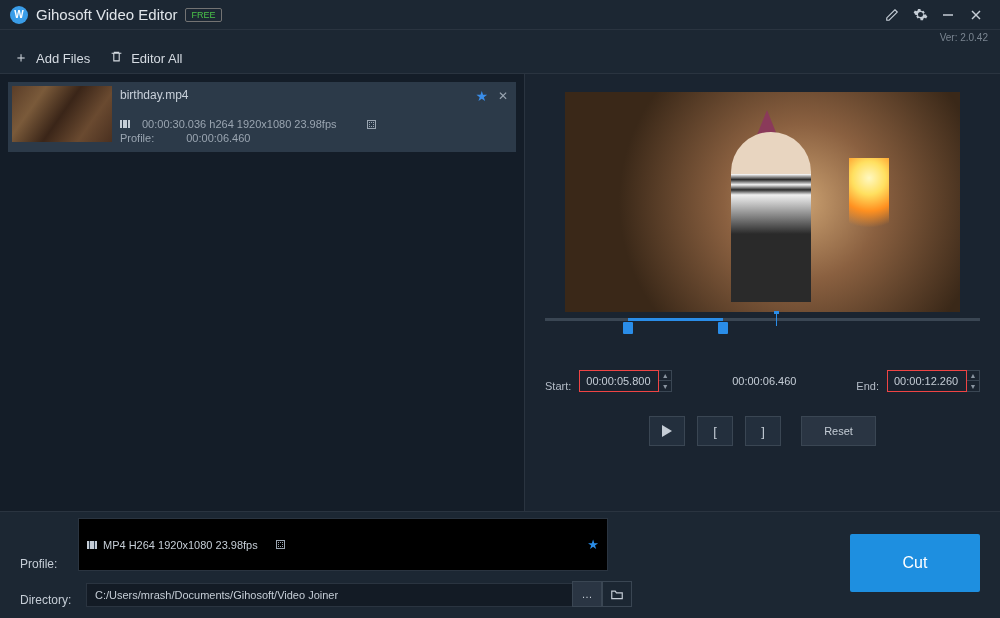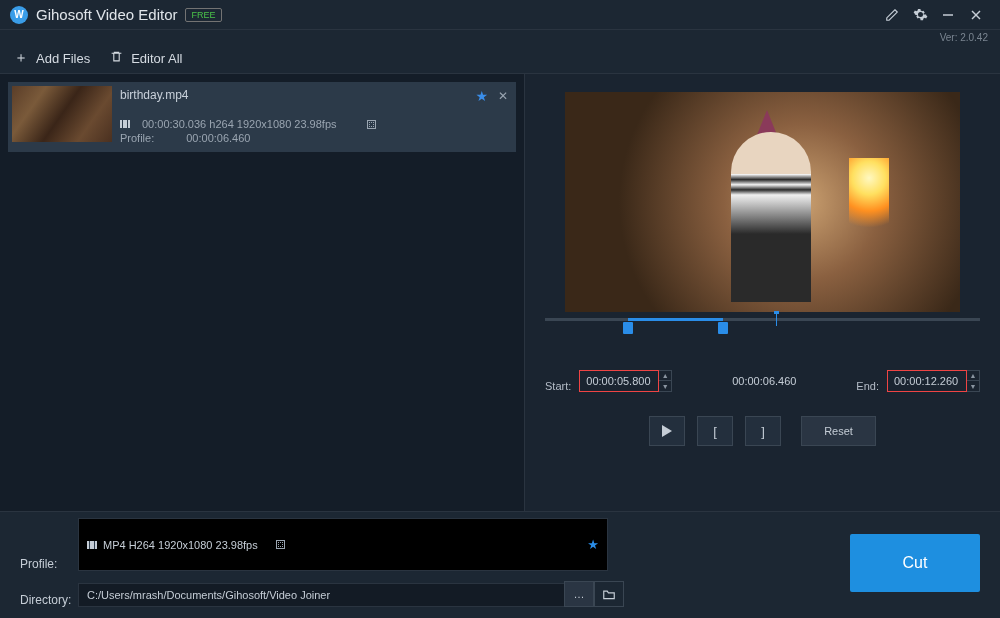--- a/index.html
+++ b/index.html
@@ -61,21 +61,21 @@
 .ctrl-row { display: flex; gap: 12px; margin-top: 24px; justify-content: center; align-items:center; }
 .ctrl-btn { width: 36px; height: 30px; border: 1px solid #3a4653; background: #232f3d; display: flex; align-items: center; justify-content: center; cursor: pointer; color: #c5cdd6; font-size: 13px;}
 .reset-btn { height: 30px; padding: 0 22px; border: 1px solid #3a4653; background: #2a3543; display: flex; align-items: center; justify-content: center; cursor: pointer; color: #c5cdd6; font-size: 11px; margin-left: 8px;}
 
 .bottom { border-top: 1px solid #2a3440; padding: 16px 20px; display: flex; align-items: center; background: #1c2733; height: 102px; }
 .bottom-left { flex: 1; }
 .b-row { display: flex; align-items: flex-end; margin-bottom: 10px; }
 .b-label { width: 58px; font-size: 12px; color: #c5cdd6; }
 .profile-box { flex: 0 0 530px; background: #000000; border: 1px solid #2a3440; padding: 18px 8px; display: flex; align-items: center; gap: 6px; color: #c5cdd6; font-size: 11px; position: relative;}
 .profile-star { margin-left: auto; color: #2a8de8; font-size:13px;}
-.dir-box { flex: 0 0 490px; background: #131b25; border: 1px solid #2a3440; padding: 5px 8px; color: #c5cdd6; font-size: 11px; }
+.dir-box { flex: 0 0 490px; background: #131b25; border: 1px solid #2a3440; padding: 5px 8px; color: #c5cdd6; font-size: 11px; margin-left: 8px; }
 .dir-dots { width: 30px; height: 26px; background: #2a3543; border: 1px solid #3a4653; display:flex; align-items:center; justify-content:center; cursor:pointer; font-size:11px; margin-left:-4px;}
 .dir-folder { width: 30px; height: 26px; border: 1px solid #3a4653; display:flex; align-items:center; justify-content:center; cursor:pointer; font-size:13px;}
 
 .cut-btn { width: 130px; height: 58px; background: #1e8fe0; color: #fff; font-size: 16px; display: flex; align-items: center; justify-content: center; cursor: pointer; border-radius: 2px; margin-left: 20px; }
 
 .film-icon{ display:inline-block; width:10px; height:8px; background:#c5cdd6; position:relative;}
 .film-icon::before,.film-icon::after{content:'';position:absolute;top:0;bottom:0;width:1px;background:#2c3a49;}
 .film-icon::before{left:2px;} .film-icon::after{right:2px;}
 .square-icon{display:inline-block;width:9px;height:9px;border:1px solid #9aa5b1;position:relative;}
 .square-icon::after{content:'';position:absolute;inset:1px;border:1px dotted #9aa5b1;}

